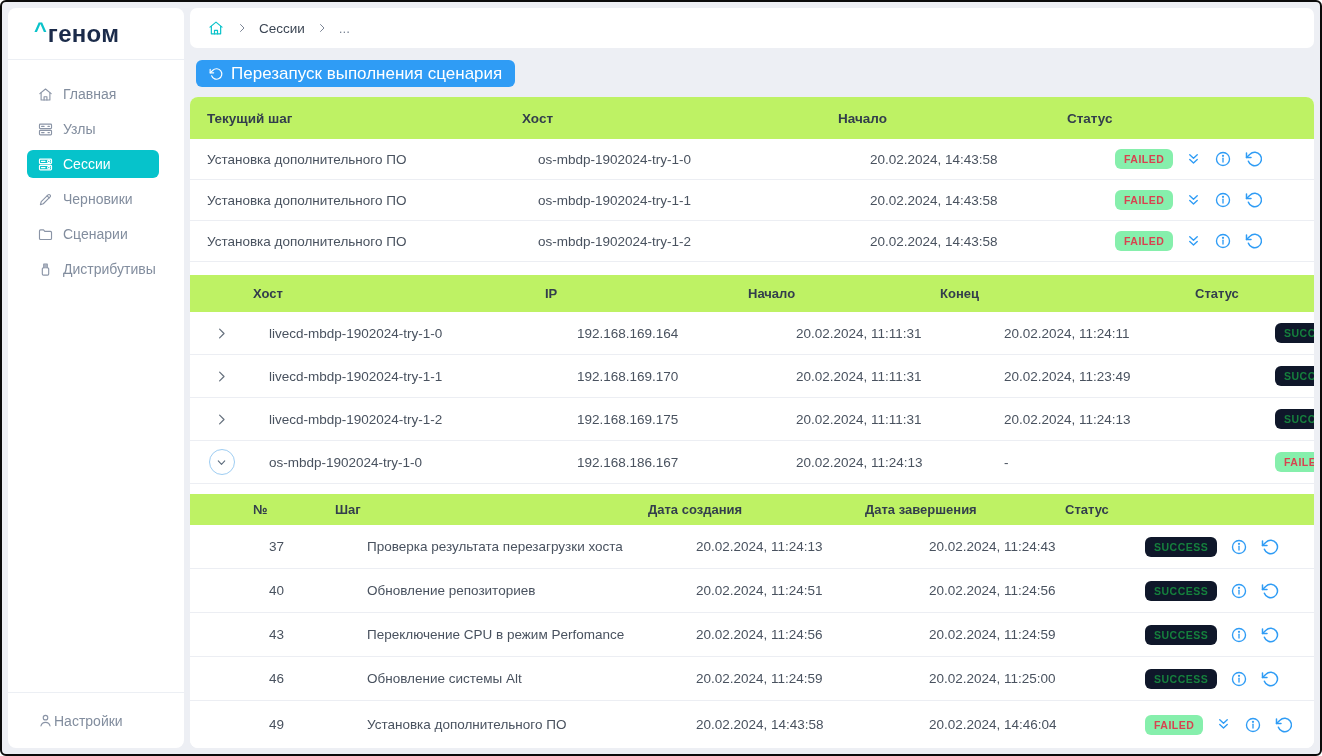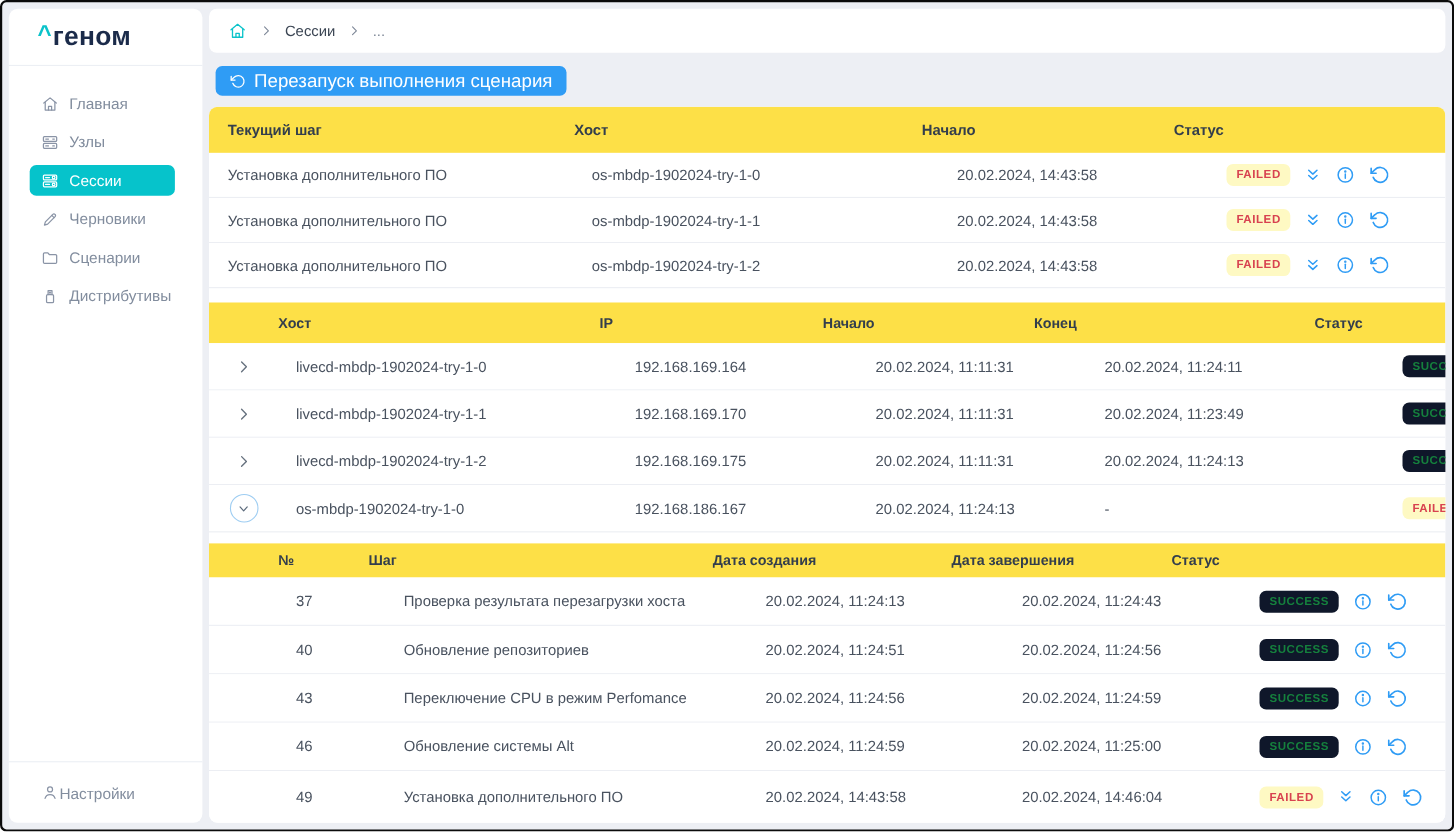--- a/index.html
+++ b/index.html
@@ -35,36 +35,36 @@
 
   
   .btn { position:absolute; left:194px; top:58px; height:27px; background:#2f9cf5; color:#fff;
          border:none; border-radius:6px; font-family:inherit; font-size:17px; padding:0 13px;
          display:inline-flex; align-items:center; gap:8px; cursor:pointer; }
   .btn svg { width:14px; height:14px; stroke:#fff; }
 
   
   .panel { position:absolute; left:188px; right:6px; top:95px; bottom:6px; background:#fff;
            border-radius:8px; overflow:hidden; display:flex; flex-direction:column; }
-  .thead { background:#fde047; display:grid; align-items:center;
+  .thead { background:#bef264; display:grid; align-items:center;
            font-weight:700; font-size:13.5px; color:#333e4c; }
   .trow  { display:grid; align-items:center; font-size:13.5px; color:#49525f;
            border-bottom:1px solid #eceef3; background:#fff;gap:16px; }
   .t1 { grid-template-columns:315px 316px 229px 1fr; padding-left:17px; }
   .t2 { grid-template-columns:63px 292px 203px 192px 255px 1fr; }
   .t3 { grid-template-columns:63px 82px 313px 217px 200px 1fr; }
   .h-t1 { height:42px; } .r-t1 { height:41px; }
   .h-t2 { height:37px; font-size:13px; } .r-t2 { height:43px; }
   .h-t3 { height:31px; font-size:13px; } .r-t3 { height:44px; }
   .r-last { flex:1; border-bottom:none; }
   .tgap1 { height:13px; } .tgap2 { height:10px; }
 
   .status-cell { display:flex; align-items:center; gap:13px; }
   .badge { font-size:10.5px; font-weight:700; letter-spacing:0.5px; padding:4px 9px; border-radius:6px; }
-  .badge.failed  { background:#fef9c3; color:#d84250; }
+  .badge.failed  { background:#86efac; color:#d84250; }
   .badge.success { background:#0f172a; color:#15803d; }
   .aicon { width:18px; height:18px; stroke:#2f9cf5; cursor:pointer; }
   .aicon.sm { width:15px; height:15px; }
   .chev { width:15px; height:15px; stroke:#67727f; cursor:pointer; }
   .chev-cell { display:flex; justify-content:center; }
   .circle-btn { width:26px; height:26px; border-radius:50%; border:1px solid #9ecdf2;
                 display:flex; align-items:center; justify-content:center; cursor:pointer; background:#fff; }
   .circle-btn svg { width:13px; height:13px; stroke:#5c6b7c; }
   svg { fill:none; stroke-linecap:round; stroke-linejoin:round; }
 </style>

